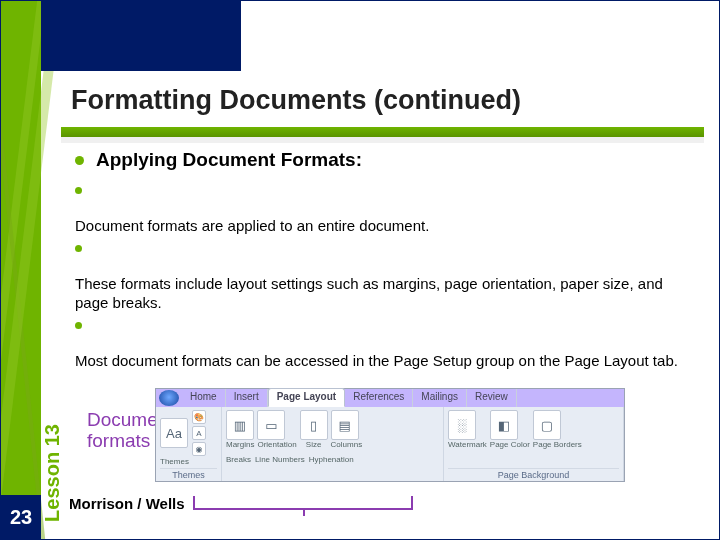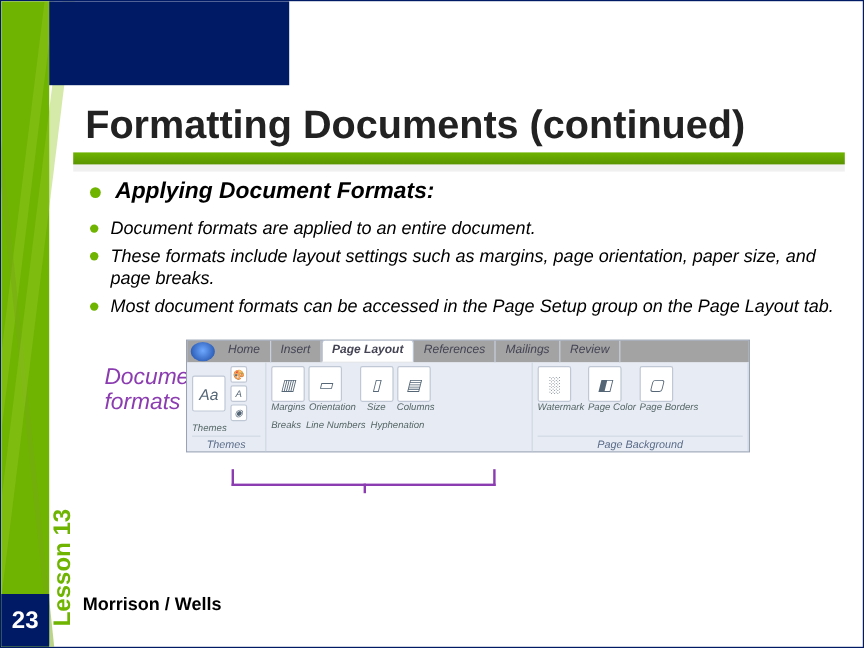--- a/index.html
+++ b/index.html
@@ -38,21 +38,21 @@
     width: 200px; height: 70px;
     background: #001a66;
   }
   .title-area {
     position: absolute;
     left: 40px; top: 70px;
     right: 0;
     padding: 14px 20px 8px 30px;
   }
   .title {
-    font-size: 33px;
+    font-size: 27px;
     font-weight: bold;
     color: #222;
   }
   .underline {
     position: absolute;
     left: 60px; right: 15px; top: 126px;
     height: 10px;
     background: linear-gradient(#6fb400, #5a9400);
   }
   .underline::after {
@@ -80,21 +80,20 @@
     font-size: 20px;
     font-weight: bold;
     color: #6fb400;
     text-align: center;
     position: absolute;
     bottom: 0;
   }
   .bullets {
     flex: 1;
     padding-left: 14px;
-    font-style: italic;
   }
   .main-bullet {
     display: flex;
     align-items: flex-start;
     gap: 12px;
     margin-bottom: 10px;
   }
   .dot {
     width: 9px; height: 9px;
     border-radius: 50%;
@@ -102,23 +101,24 @@
     margin-top: 7px;
     flex: none;
   }
   .main-bullet .bt {
     font-size: 19px;
     font-weight: bold;
   }
   .sub-bullet {
     display: flex;
     align-items: flex-start;
-    gap: 10px;
+    gap: 22px;
     margin-left: 0;
     margin-bottom: 3px;
+    flex-direction: column;
   }
   .sdot {
     width: 7px; height: 7px;
     border-radius: 50%;
     background: #6fb400;
     margin-top: 6px;
     flex: none;
   }
   .sub-bullet .st {
     font-size: 15px;
@@ -144,21 +144,21 @@
     position: absolute;
     left: 68px; top: 0;
     width: 470px;
     border: 1px solid #9aa3b3;
     background: #f0f3f8;
     font-size: 10px;
   }
   .tabs {
     display: flex;
     height: 18px;
-    background: #a3a3a3;
+    background: #c4b5fd;
   }
   .tab-orb {
     width: 20px;
     background: radial-gradient(circle at 50% 45%, #6fa8ff, #1746a0);
     border-radius: 50%;
     margin: 1px 3px;
     height: 16px;
     flex:none;
   }
   .tab {

